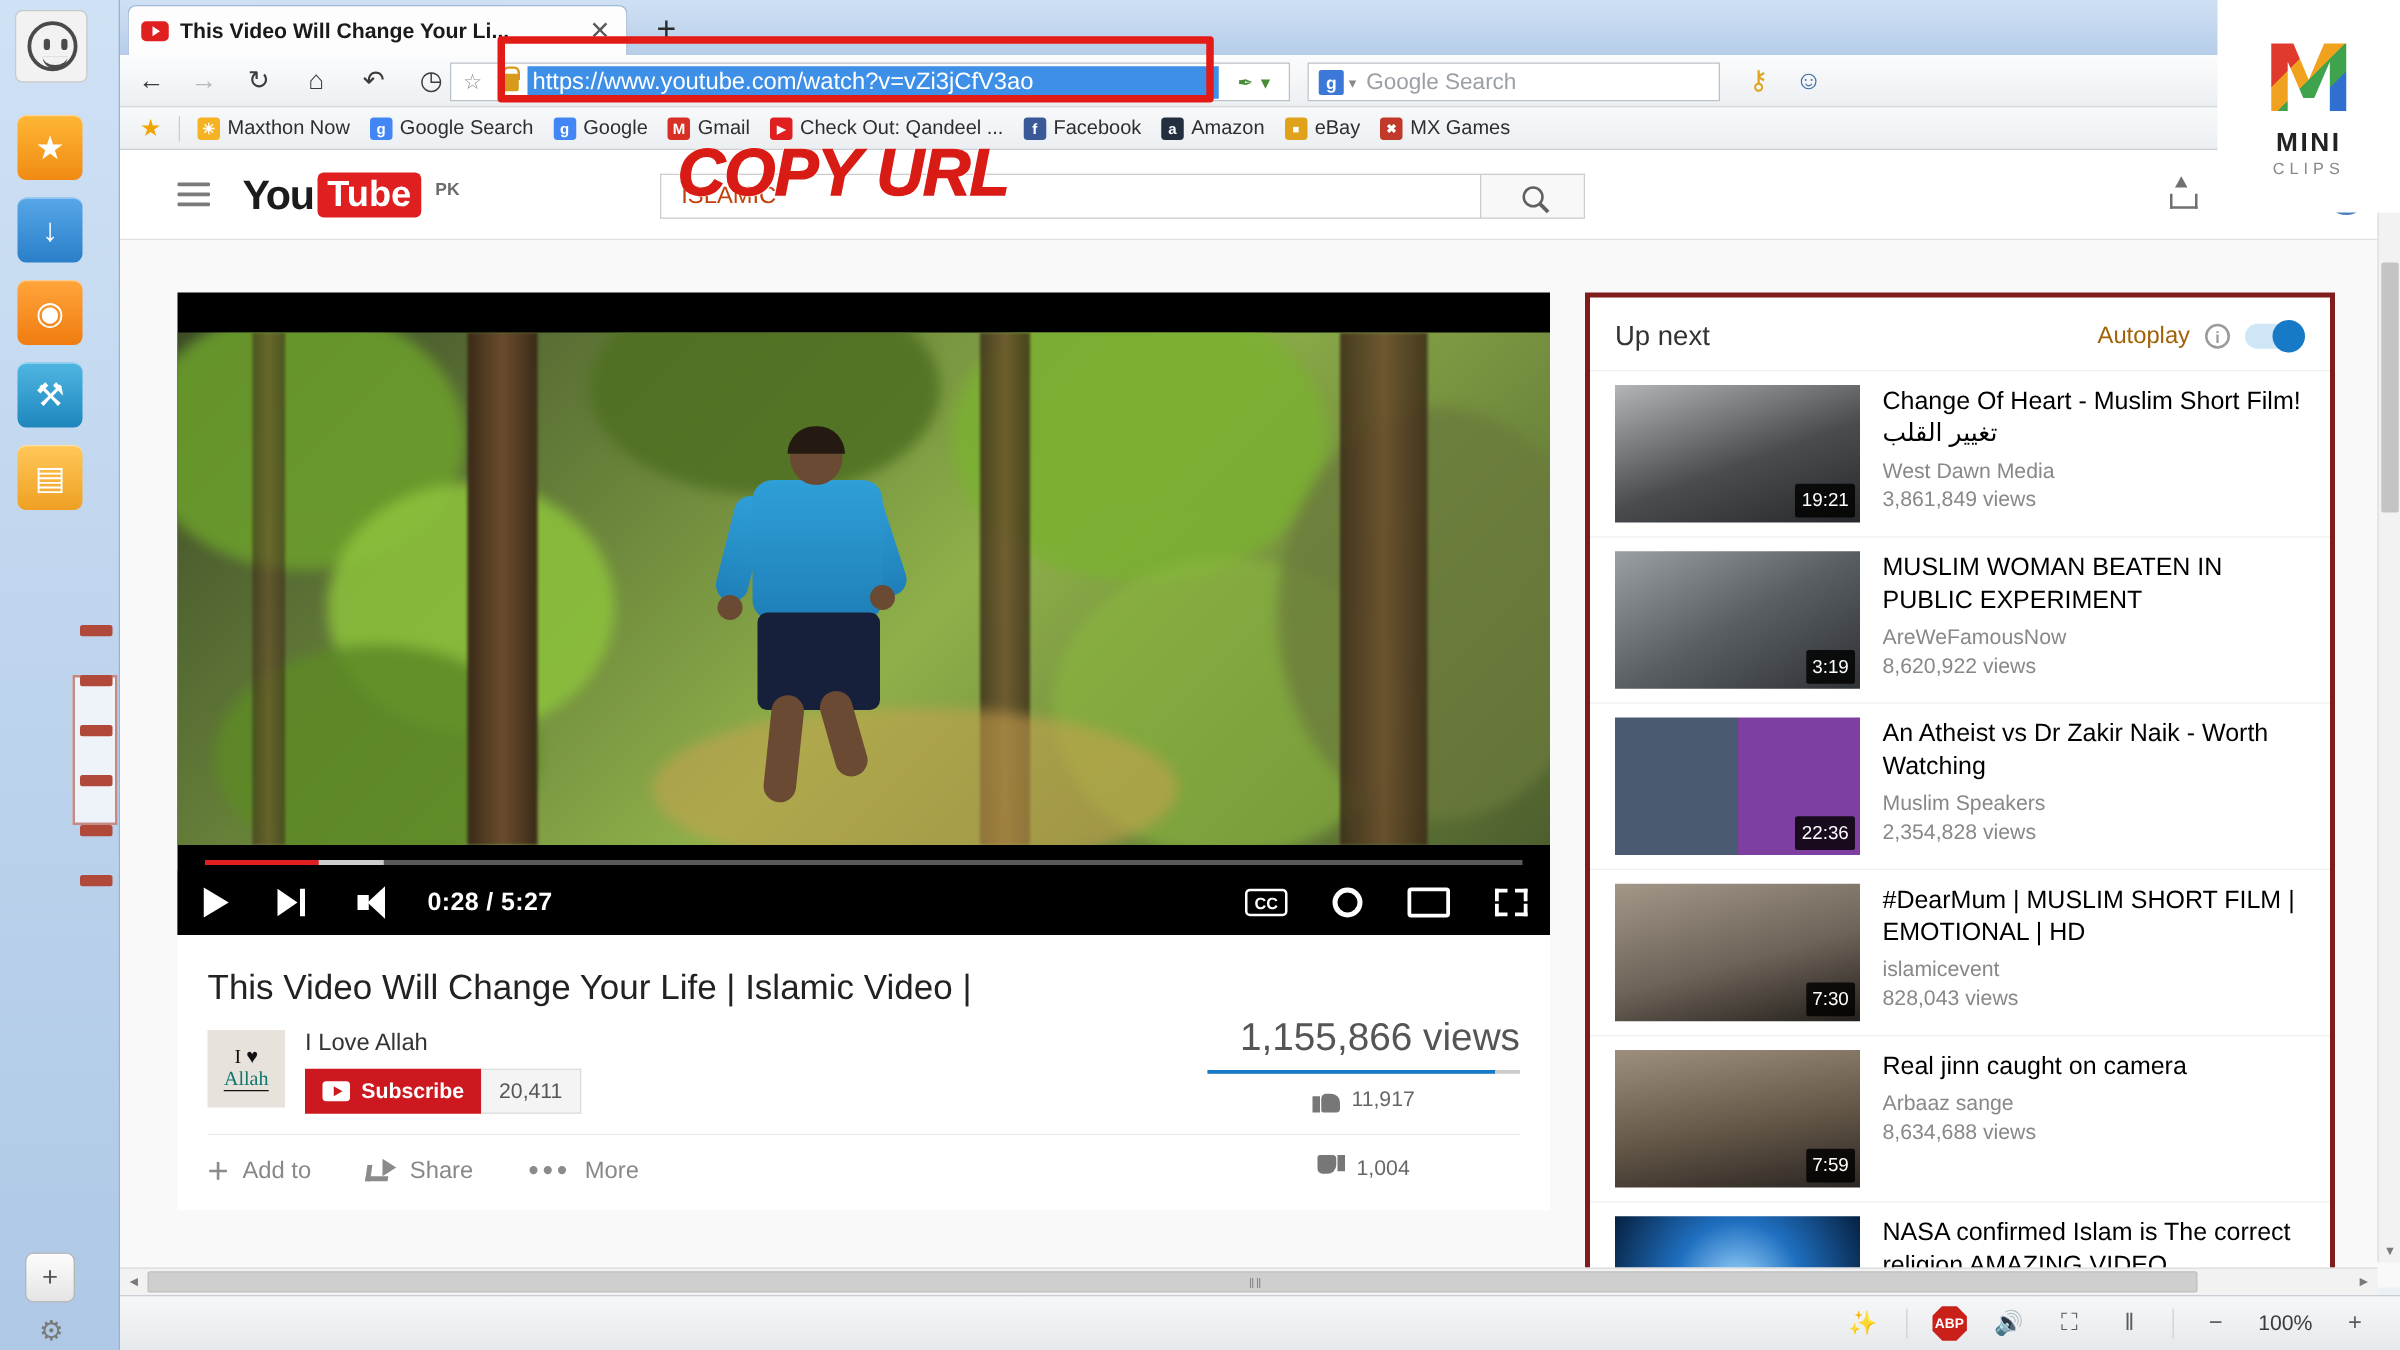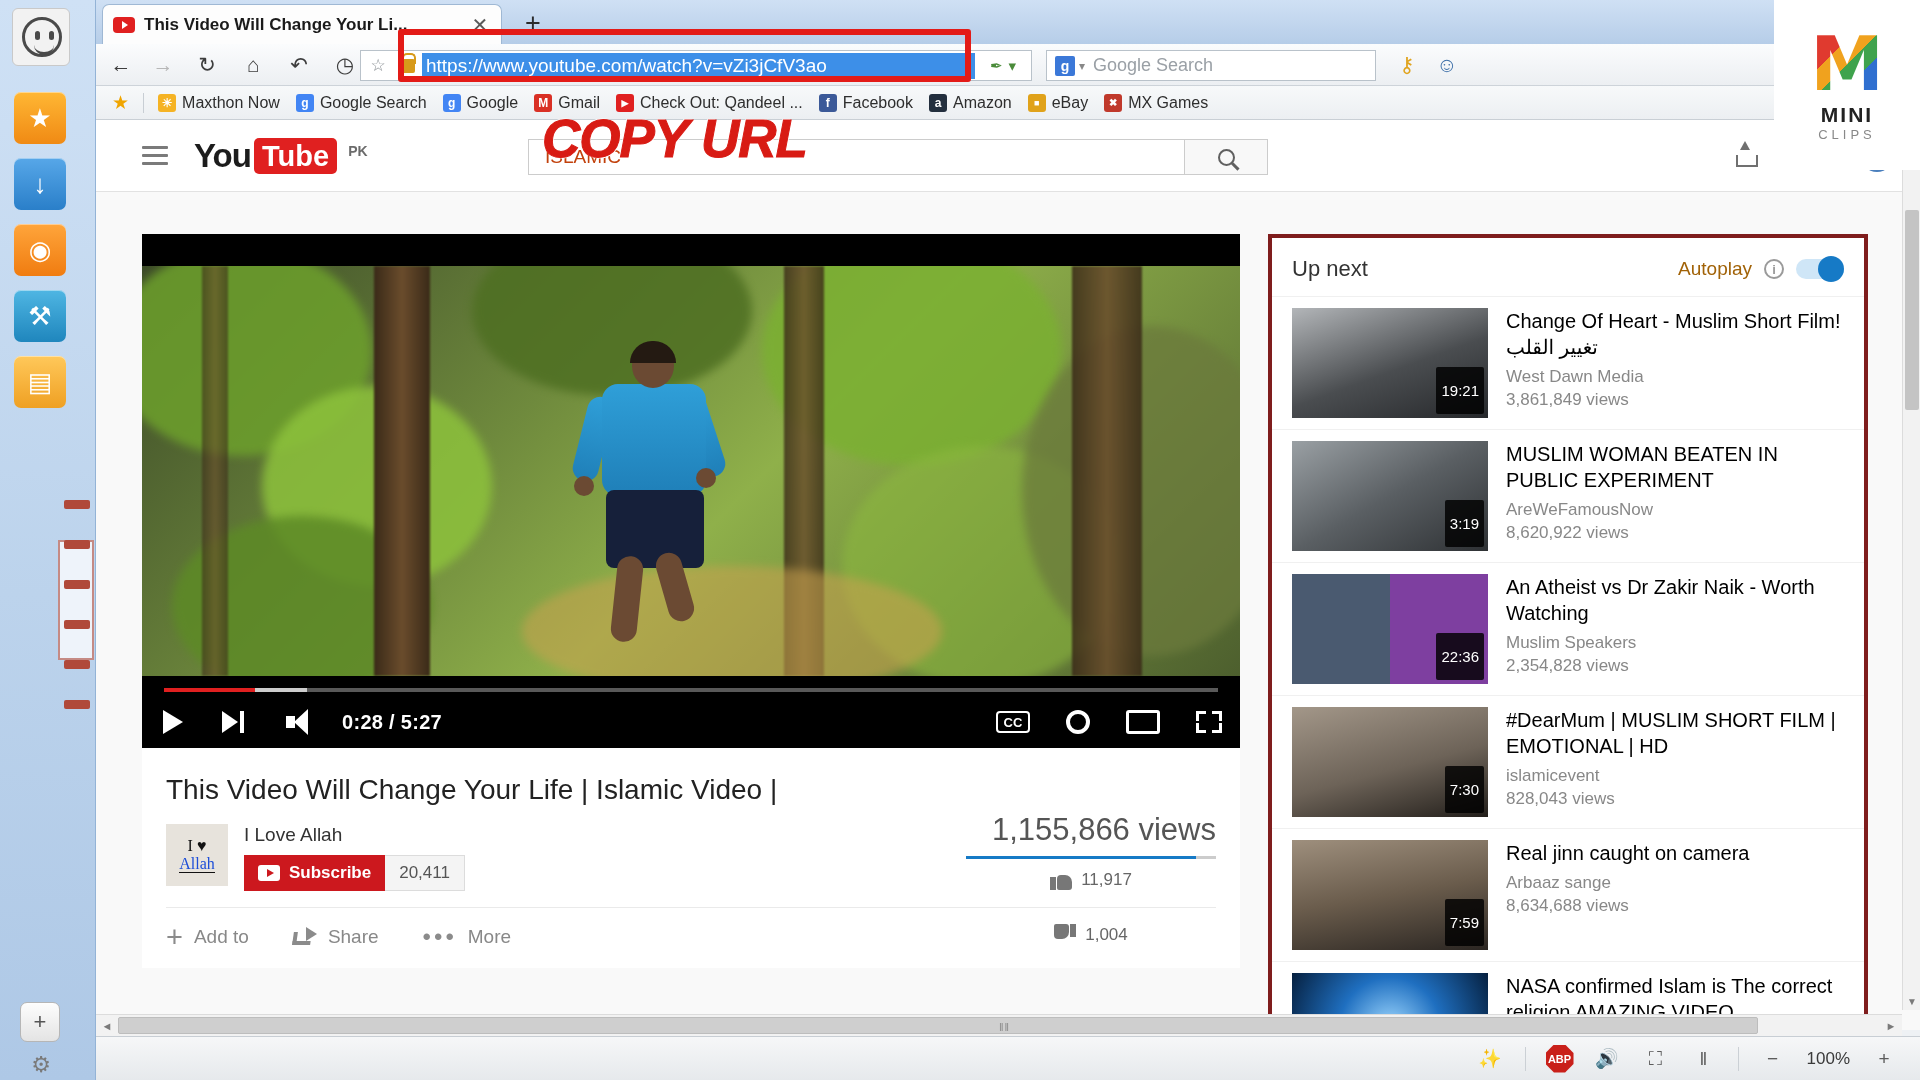--- a/index.html
+++ b/index.html
@@ -183,21 +183,21 @@
   .fsico i:nth-child(2){right:0;top:0;border-left:none;border-bottom:none;}
   .fsico i:nth-child(3){left:0;bottom:0;border-right:none;border-top:none;}
   .fsico i:nth-child(4){right:0;bottom:0;border-left:none;border-top:none;}
 
   .vinfo{background:#fff;padding:26px 0 0 0;}
   .vtitle{font-size:28px;color:#222;font-weight:normal;padding:0 24px;}
   .vrow{display:flex;align-items:flex-start;padding:18px 24px 0 24px;position:relative;}
   .chavatar{width:62px;height:62px;background:#e7e3dc;flex:none;margin-right:16px;
     display:flex;flex-direction:column;align-items:center;justify-content:center;}
   .chavatar .l1{font-size:16px;color:#111;font-family:"Liberation Serif",serif;}
-  .chavatar .l2{font-size:16px;color:#1d4ed8;font-family:"Liberation Serif",serif;
+  .chavatar .l2{font-size:16px;color:#0f766e;font-family:"Liberation Serif",serif;
     border-bottom:1.5px solid #111;line-height:17px;}
   .chname{font-size:19px;color:#333;margin-bottom:9px;}
   .subwrap{display:flex;height:36px;}
   .subbtn{background:#cc181e;color:#fff;font-size:17px;font-weight:bold;
     display:flex;align-items:center;padding:0 14px;gap:9px;}
   .subplay{width:22px;height:16px;background:#fff;border-radius:3px;
     display:flex;align-items:center;justify-content:center;}
   .subplay::after{content:"";border-left:7px solid #cc181e;border-top:4px solid transparent;
     border-bottom:4px solid transparent;margin-left:2px;}
   .subcount{background:#f4f4f4;border:1px solid #dcdcdc;border-left:none;color:#555;
@@ -233,21 +233,21 @@
   .upnext{font-size:22px;color:#333;}
   .autoplaywrap{margin-left:auto;display:flex;align-items:center;gap:12px;}
   .autoplay{font-size:19px;color:#a16207;}
   .infoico{width:20px;height:20px;border-radius:50%;border:2px solid #9a9a9a;color:#9a9a9a;
     font-size:13px;font-weight:bold;display:flex;align-items:center;justify-content:center;}
   .toggle{width:48px;height:20px;border-radius:10px;background:#cfe6f7;position:relative;}
   .toggle i{position:absolute;right:0;top:-3px;width:26px;height:26px;border-radius:50%;background:#167ac6;}
   .vitem{display:flex;padding:11px 20px;border-top:1px solid #f0f0f0;}
   .vthumb{width:196px;height:110px;flex:none;margin-right:18px;position:relative;overflow:hidden;background:#555;}
   .vdur{position:absolute;right:4px;bottom:4px;background:rgba(0,0,0,.82);color:#fff;
-    font-size:15px;padding:15px 5px;border-radius:2px;}
+    font-size:15px;padding:5px 5px;border-radius:2px;}
   .vmeta{flex:1;overflow:hidden;}
   .vname{font-size:20px;color:#000000;line-height:26px;font-weight:500;
     max-height:52px;overflow:hidden;}
   .vchan{font-size:17px;color:#888;margin-top:7px;}
   .vviews{font-size:17px;color:#888;margin-top:3px;}
 
   
   .vsb{position:absolute;right:0;top:120px;width:18px;height:890px;background:#f2f2f2;
     border-left:1px solid #dcdcdc;}
   .vsb .thumbv{position:absolute;left:2px;top:90px;width:14px;height:200px;background:#c4c4c4;border-radius:2px;}

